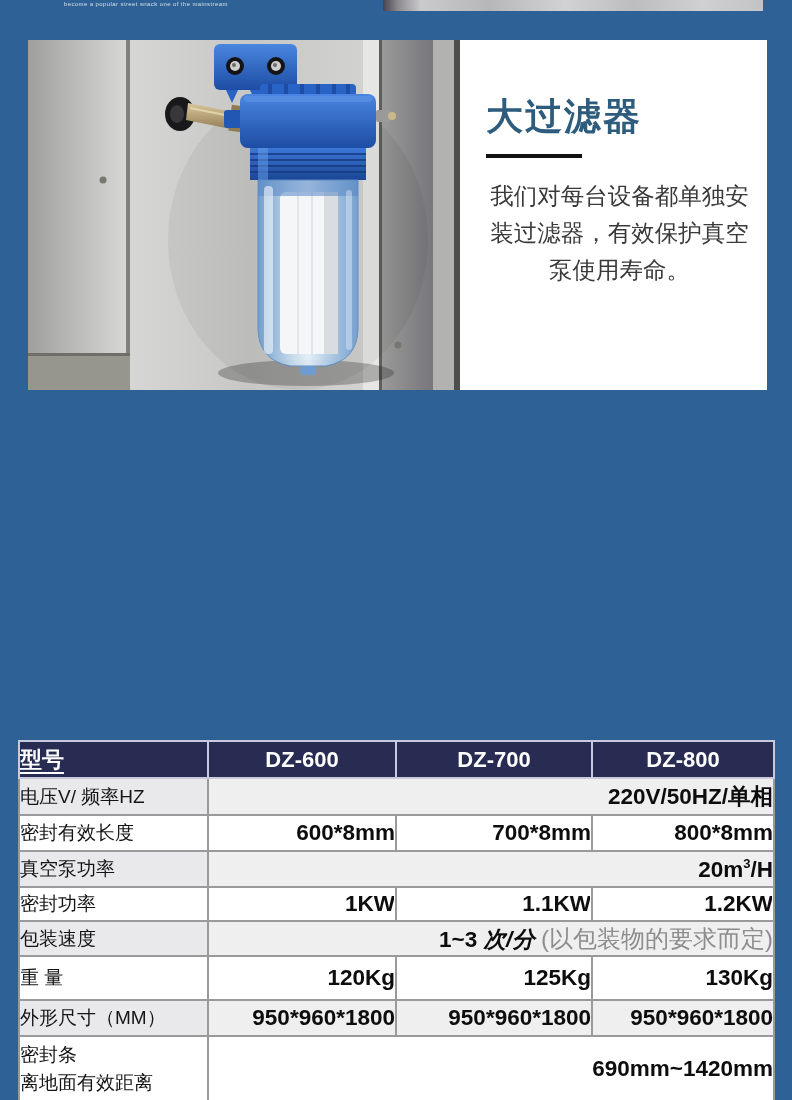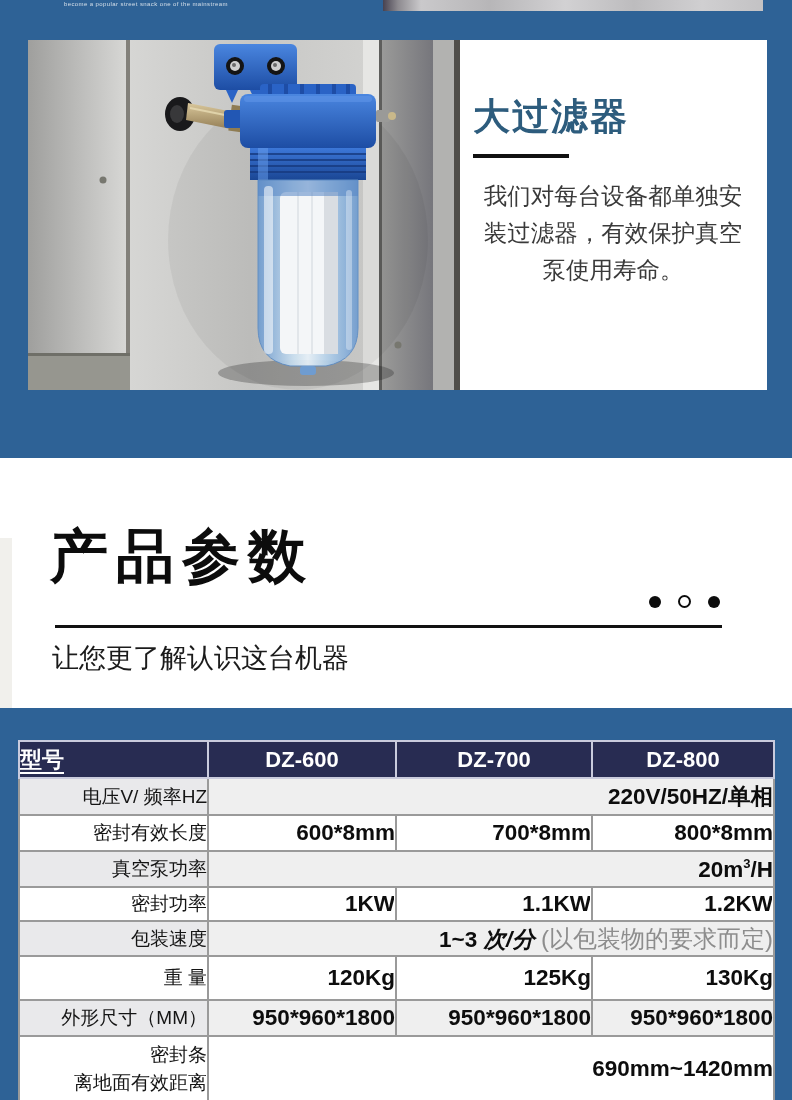--- a/index.html
+++ b/index.html
@@ -18,21 +18,21 @@
   
   .top-banner-text{position:absolute;left:64px;top:1px;font-size:6px;letter-spacing:.4px;
         color:rgba(255,255,255,.78);white-space:nowrap;}
   .top-photo-remnant{position:absolute;left:383px;top:0;width:380px;height:11px;
         background:linear-gradient(90deg,#474250 0%,#8e8b90 4%,#cac9cb 10%,#b7b6b8 28%,
                    #d2d1d3 48%,#bdbcbe 66%,#d0cfd1 84%,#c3c2c4 100%);}
 
   
   .hero-photo{position:absolute;left:28px;top:40px;width:432px;height:350px;overflow:hidden;}
   .hero-panel{position:absolute;left:460px;top:40px;width:307px;height:350px;background:#fff;
-        box-sizing:border-box;padding:52px 14px 0 13px;}
+        box-sizing:border-box;padding:52px 14px 0 26px;}
   .hero-title{margin:0;font-size:37px;font-weight:bold;color:var(--title_blue);letter-spacing:2px;}
   .hero-underline{width:96px;height:4px;background:#111;margin-top:12px;}
   .hero-desc{margin:20px 0 0 0;font-size:23.5px;line-height:37px;color:#3a3a3a;text-align:center;}
 
   
   .params{position:absolute;left:0;top:458px;width:792px;height:250px;background:#fff;}
   .left-strip{position:absolute;left:0;top:80px;width:12px;height:170px;background:#f1f0ec;}
   .params-heading{position:absolute;left:50px;top:60px;margin:0;font-size:58px;font-weight:900;
         color:#0c0c0c;letter-spacing:8px;}
   .dots{position:absolute;left:649px;top:137px;display:flex;gap:17px;align-items:center;}
@@ -44,21 +44,21 @@
   
   table.spec{position:absolute;left:18px;top:740px;width:755px;border-collapse:collapse;
         table-layout:fixed;background:#fff;border:2px solid #ccd0db;}
   table.spec td,table.spec th{border:2px solid var(--line_gray);box-sizing:border-box;
         padding:0;overflow:hidden;white-space:nowrap;}
   tr.head{height:37px;}
   tr.head th{background:var(--header_navy);color:#fff;font-size:22px;font-weight:600;
         border-color:#c9cbdd;}
   th.model-label{text-align:left;padding-left:16px;text-decoration:underline;
         text-underline-offset:5px;}
-  td.lbl{text-align:right;padding-left:16px;font-size:19px;font-weight:500;color:#141414;}
+  td.lbl{text-align:left;padding-left:16px;font-size:19px;font-weight:500;color:#141414;}
   td.val{text-align:right;font-size:22.5px;font-weight:600;color:#0d0d0d;}
   tr.gray td.lbl{background:var(--row_gray_label);}
   tr.gray td.val{background:var(--row_gray_value);}
   tr.white td{background:#fff;border-radius:8px;}
   .note{color:#8d8d8d;font-size:24px;font-weight:400;}
   .unit{font-weight:700;font-style:italic;}
   td.val sup{font-size:13px;}
   .lbl-line{line-height:28px;}
 </style>
 </head>
@@ -168,31 +168,20 @@
       <rect x="272" y="326" width="16" height="9" rx="3" fill="#6f9cd0"></rect>
     </svg>
   </div>
 
   <div class="hero-panel">
     <h2 class="hero-title">大过滤器</h2>
     <div class="hero-underline"></div>
     <p class="hero-desc">我们对每台设备都单独安装过滤器，有效保护真空泵使用寿命。</p>
   </div>
 
-  <section class="params">
-    <div class="left-strip"></div>
-    <h1 class="params-heading">产品参数</h1>
-    <div class="dots">
-      <span class="dot"></span>
-      <span class="dot open"></span>
-      <span class="dot"></span>
-    </div>
-    <div class="rule"></div>
-    <p class="params-sub">让您更了解认识这台机器</p>
-  </section>
 
   <table class="spec">
     <colgroup>
         <col style="width:189px">
         <col style="width:188px">
         <col style="width:196px">
         <col style="width:182px">
       </colgroup>
     <tbody>
         <tr class="head">

